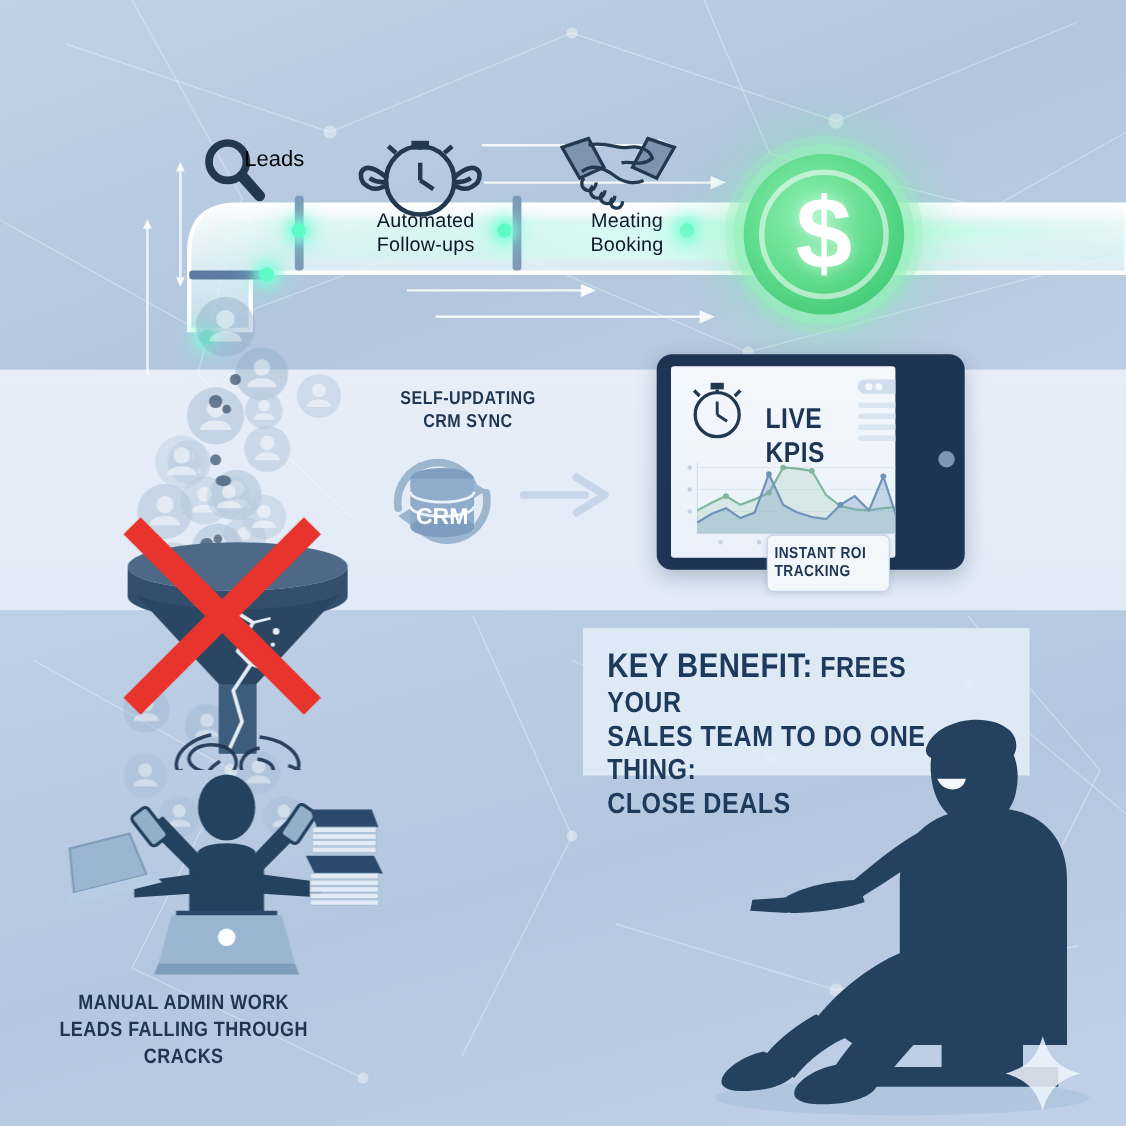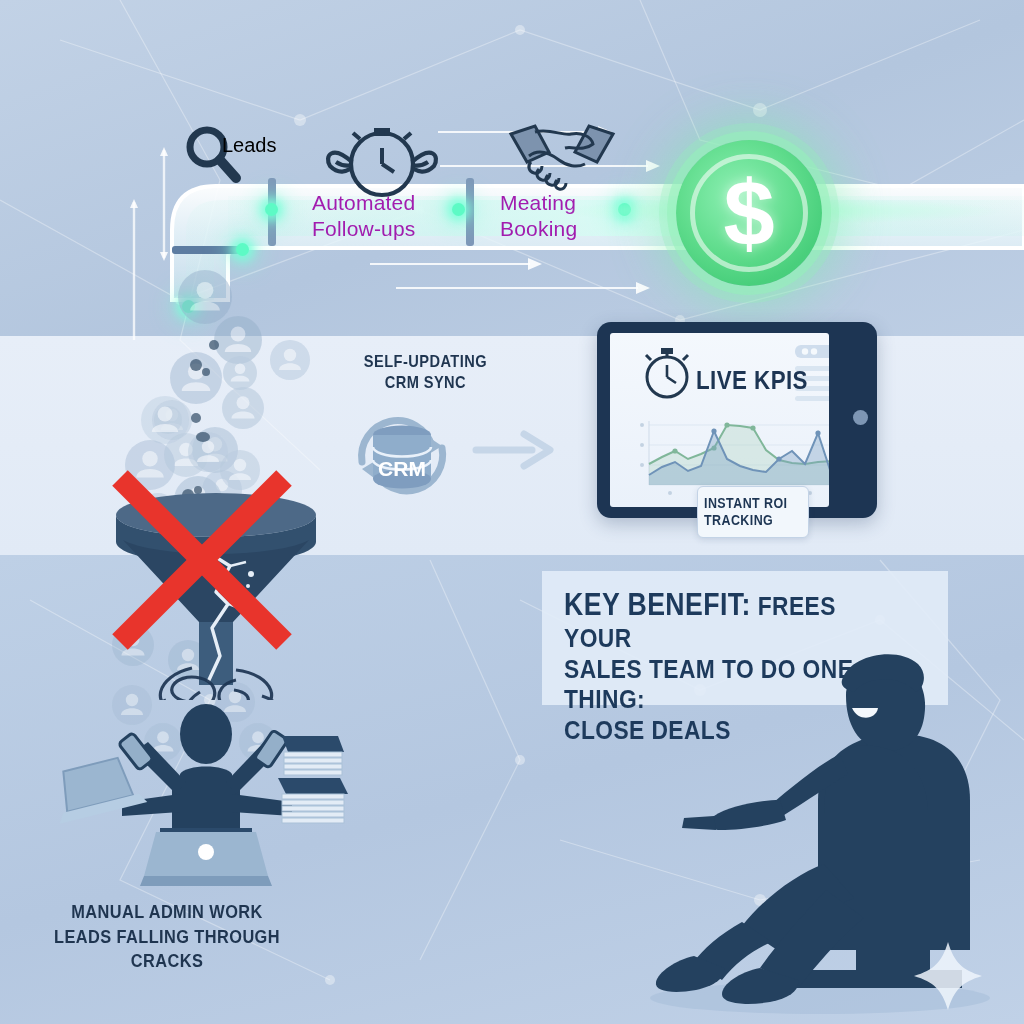--- a/index.html
+++ b/index.html
@@ -22,22 +22,22 @@
   .lbl{position:absolute;color:#21374f;}
   .cond{
     font-family:"Liberation Sans Narrow","Liberation Sans",sans-serif;
     font-weight:bold;letter-spacing:.5px;
     transform:scaleX(.86);transform-origin:left center;
   }
 
   
   #pipe-layer{position:absolute;left:0;top:0;width:1024px;height:340px;}
   #pipe-seg-auto-label,#pipe-seg-meet-label{
-    position:absolute;line-height:1.22;
-    font-size:21px;color:#a21caf;letter-spacing:.2px;
+    position:absolute;text-align:center;line-height:1.22;
+    font-size:18px;color:#0f172a;letter-spacing:.2px;
   }
   #pipe-seg-auto-label{left:312px;top:190px;width:150px;}
   #pipe-seg-meet-label{left:500px;top:190px;width:140px;}
   #leads-label{left:222px;top:134px;font-size:20px;color:#000000;}
 
   
   .node{position:absolute;width:13px;height:13px;border-radius:50%;
         background:#5dfac5;box-shadow:0 0 10px 5px rgba(120,255,215,.85),0 0 22px 11px rgba(130,255,220,.4);}
 
   
@@ -55,32 +55,32 @@
   #coin-flare{position:absolute;left:560px;top:198px;width:440px;height:26px;
     background:radial-gradient(ellipse at center,rgba(190,255,225,.85) 0%,rgba(190,255,225,0) 72%);}
 
   
   #crm-title{left:348px;top:352px;width:180px;text-align:center;font-size:17px;line-height:1.22;color:#1f3550;}
 
   
   #tablet{position:absolute;left:597px;top:322px;width:280px;height:196px;
     background:#1d3553;border-radius:14px;box-shadow:0 6px 18px rgba(40,65,100,.28);}
   #tablet-screen{position:absolute;left:13px;top:11px;width:204px;height:174px;
-    background:linear-gradient(180deg,#f4f8fd 0%,#eaf1fa 100%);border-radius:3px;overflow:hidden;padding-left:15px;}
+    background:linear-gradient(180deg,#f4f8fd 0%,#eaf1fa 100%);border-radius:3px;overflow:hidden;}
   #tablet-home{position:absolute;right:9px;top:88px;width:15px;height:15px;border-radius:50%;
     background:#7e96b4;}
   #kpi-title{position:absolute;left:86px;top:32px;font-size:26px;color:#1d3553;}
   #roi-badge{position:absolute;left:697px;top:486px;width:110px;height:50px;
     background:#f2f7fc;border:1.4px solid #c3d3e6;border-radius:6px;
     display:flex;align-items:center;justify-content:center;text-align:left;
     box-shadow:0 2px 6px rgba(45,70,110,.14);}
   #roi-badge-text{font-size:14.5px;line-height:1.18;color:#1d3553;}
 
   
-  #key-panel{position:absolute;left:542px;top:571px;width:406px;height:134px;
+  #key-panel{position:absolute;left:530px;top:571px;width:406px;height:134px;
     background:rgba(226,236,248,.9);}
   #key-text{position:absolute;left:22px;top:16px;width:380px;color:#1d3a5c;
     font-size:26.5px;line-height:1.16;}
   #key-lead{font-size:31px;}
 
   
   #manual-caption{left:38px;top:900px;width:300px;text-align:center;
     font-size:19px;line-height:1.3;color:#1f3550;}
 
   

